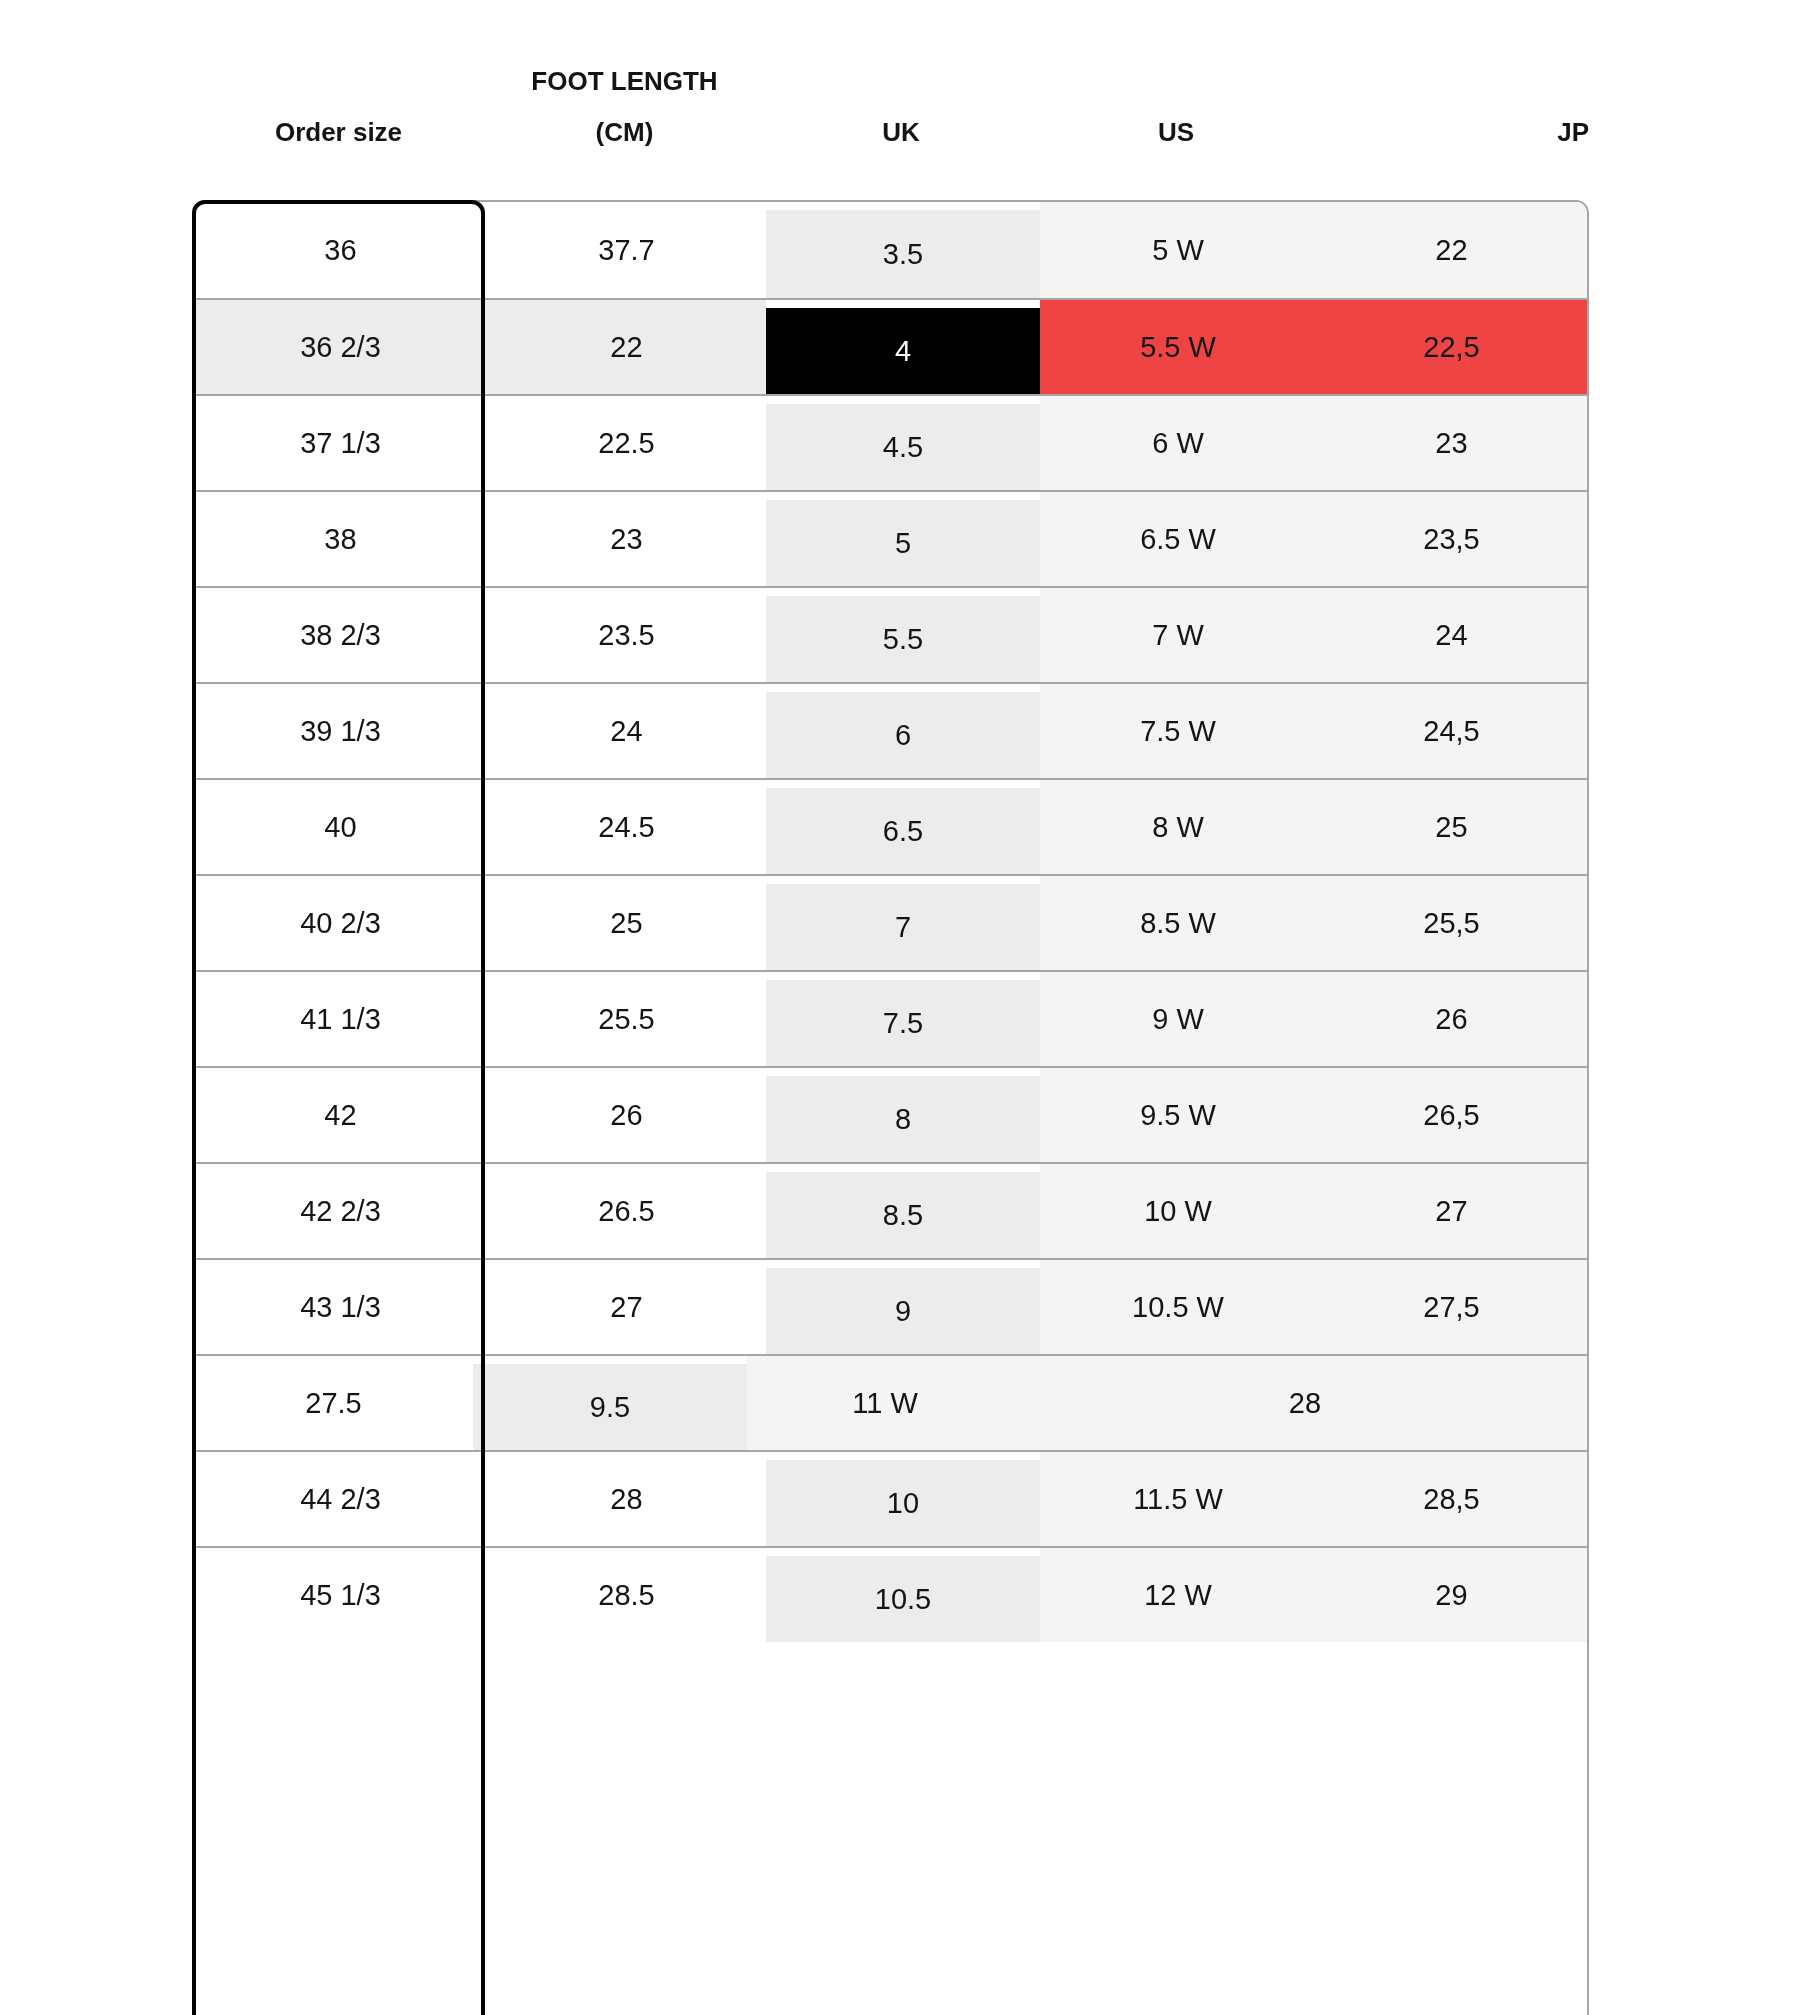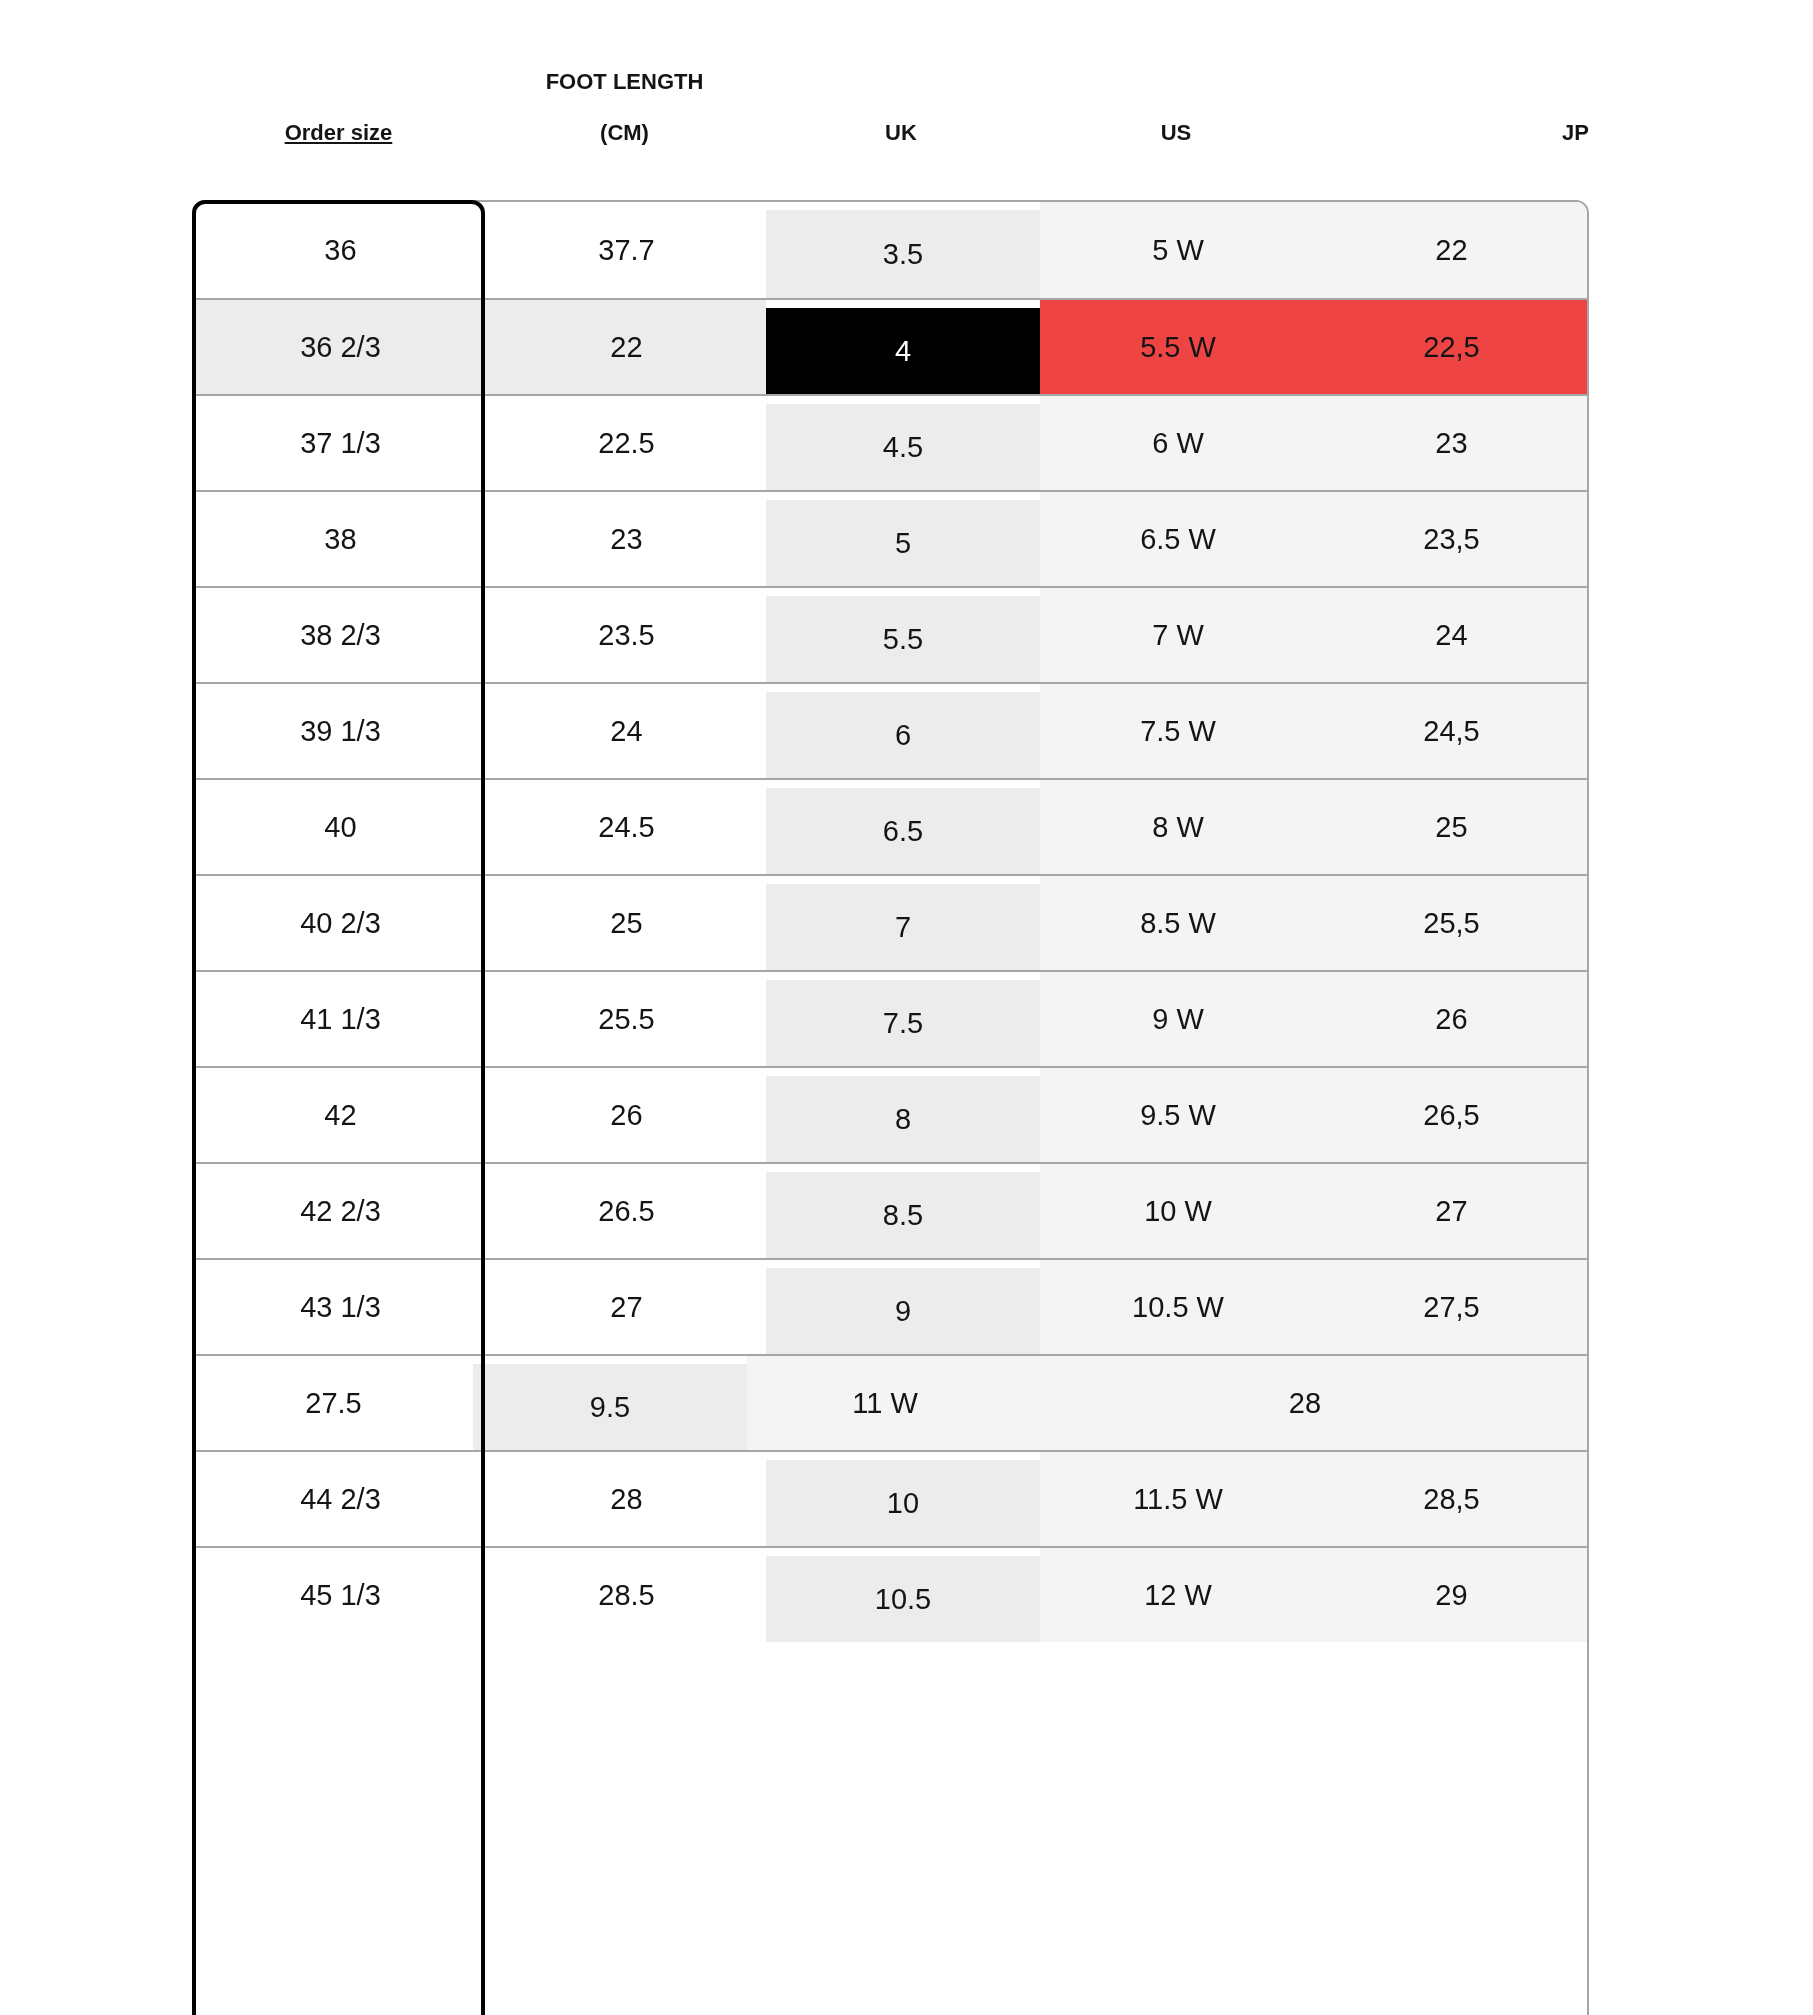--- a/index.html
+++ b/index.html
@@ -21,26 +21,26 @@
     position: absolute;
     left: 192px;
     top: 48px;
     width: 1397px;
     height: 110px;
     display: flex;
     align-items: flex-end;
   }
   .hcell {
     text-align: center;
-    font-size: 22px;
+    font-size: 26px;
     font-weight: 700;
     color: var(--text-color, #141414);
     line-height: 51px;
   }
-  .w0 { width: 293px; text-decoration: underline; }
+  .w0 { width: 293px; }
   .w1 { width: 279px; }
   .w2 { width: 274px; }
   .w3 { width: 276px; }
   .w4 { flex: 1; text-align: right; }
 
   
   .table {
     position: absolute;
     left: 192px;
     top: 200px;

